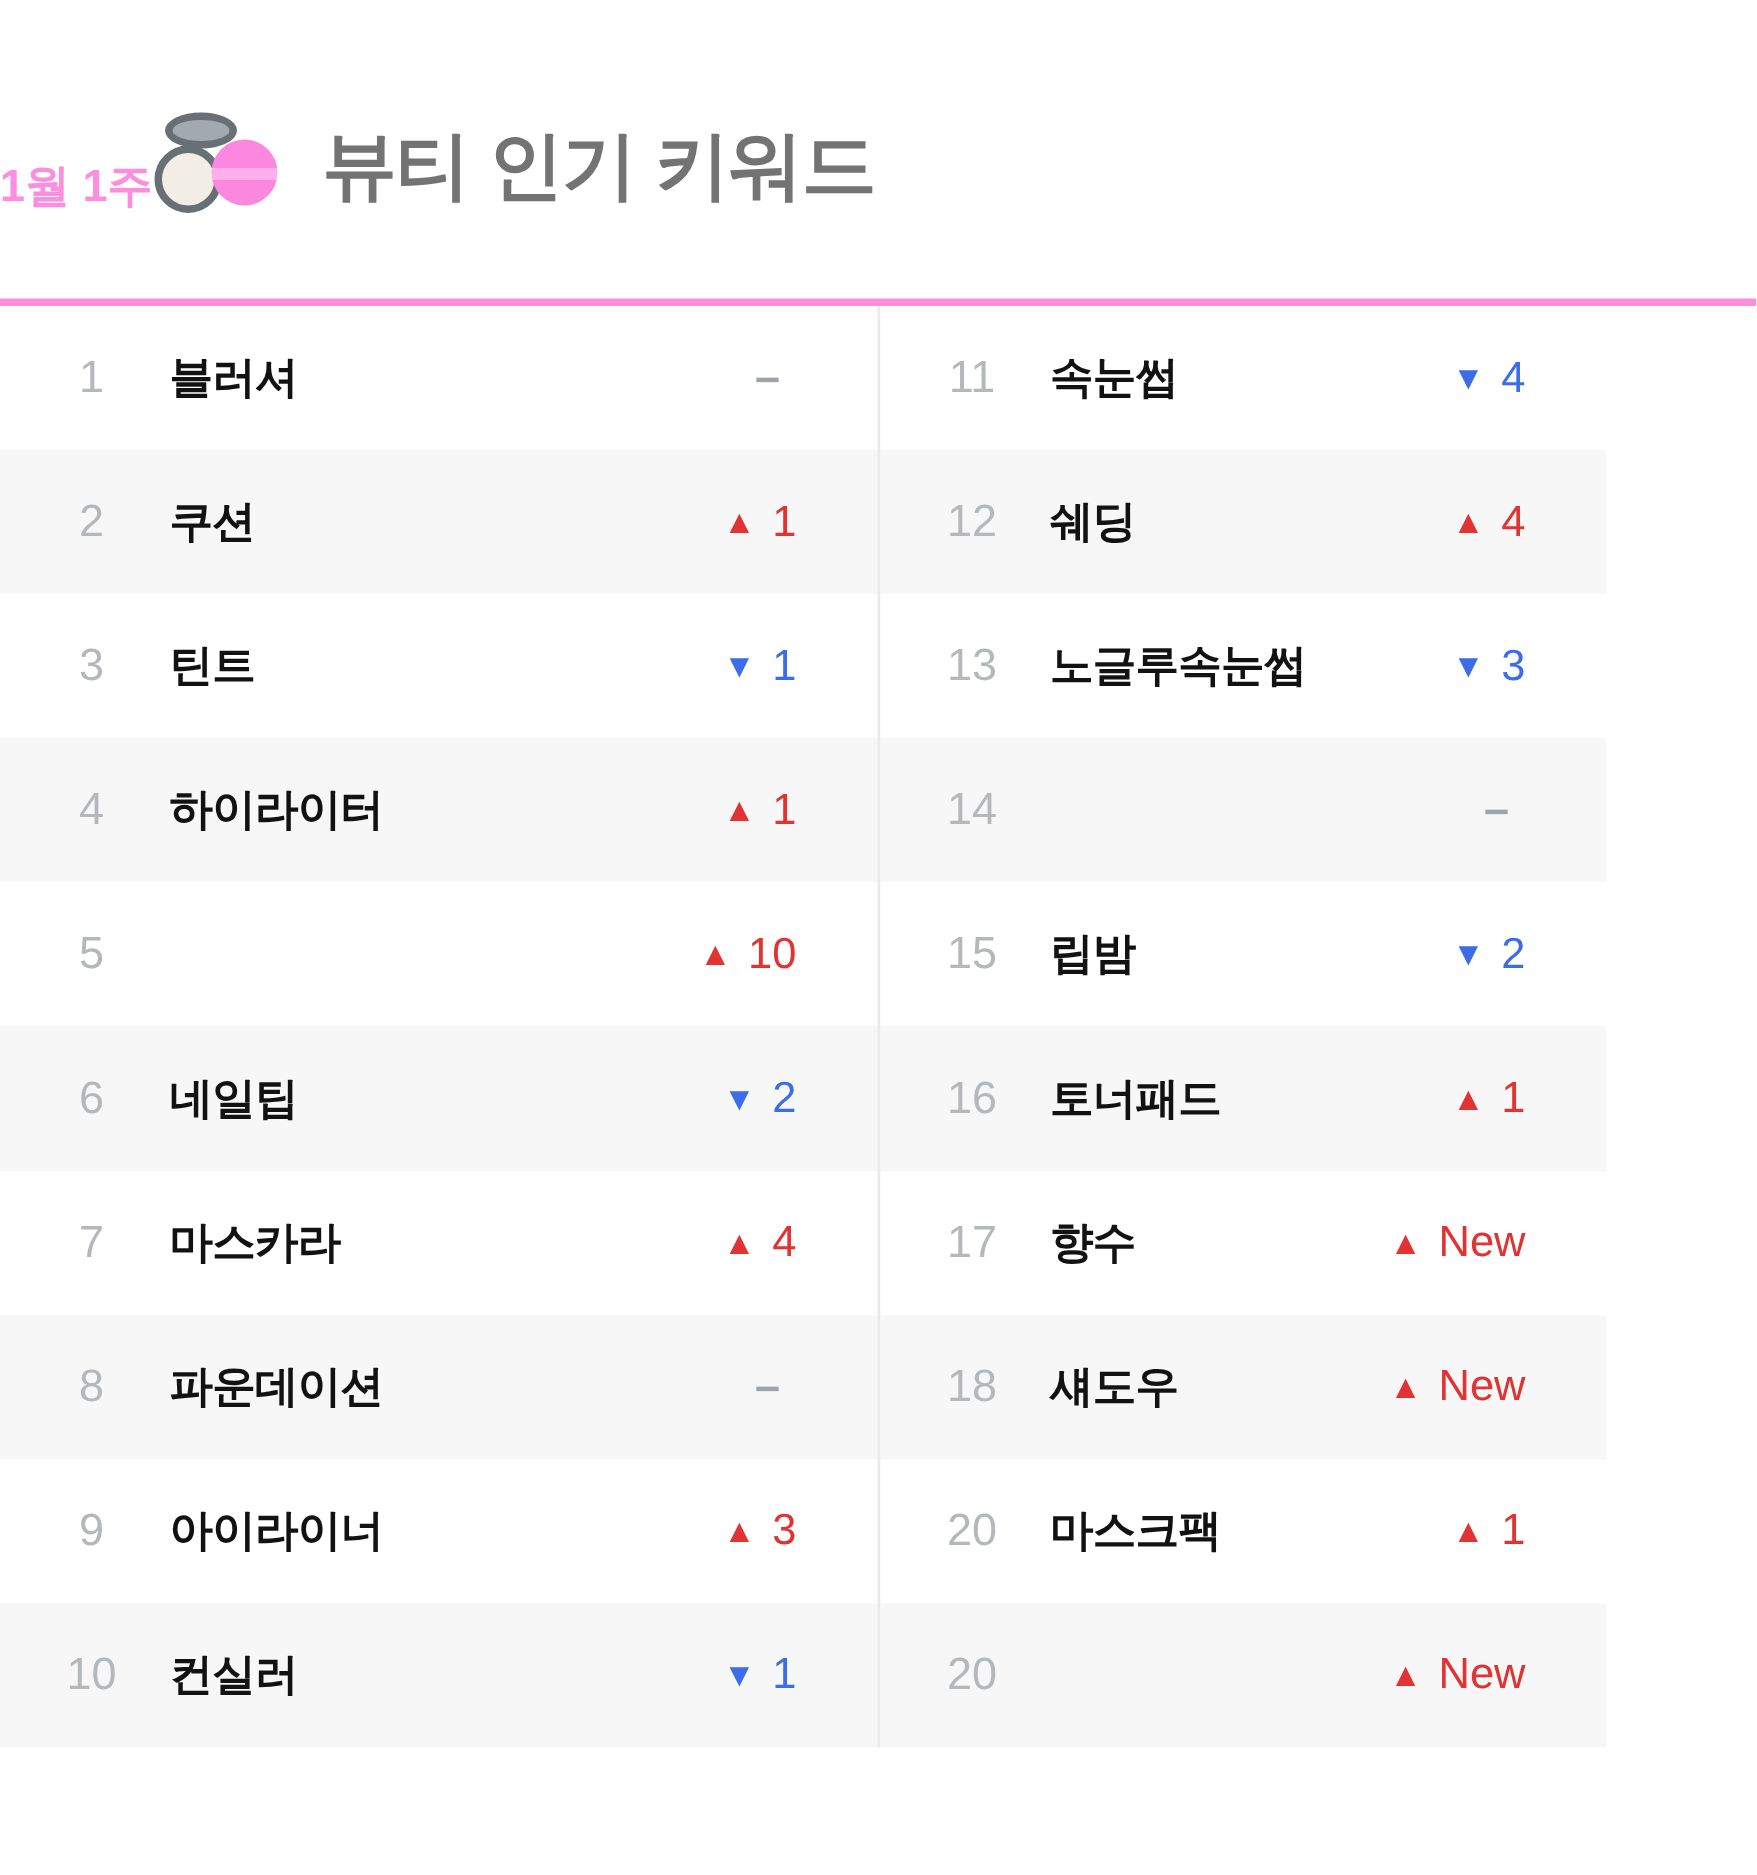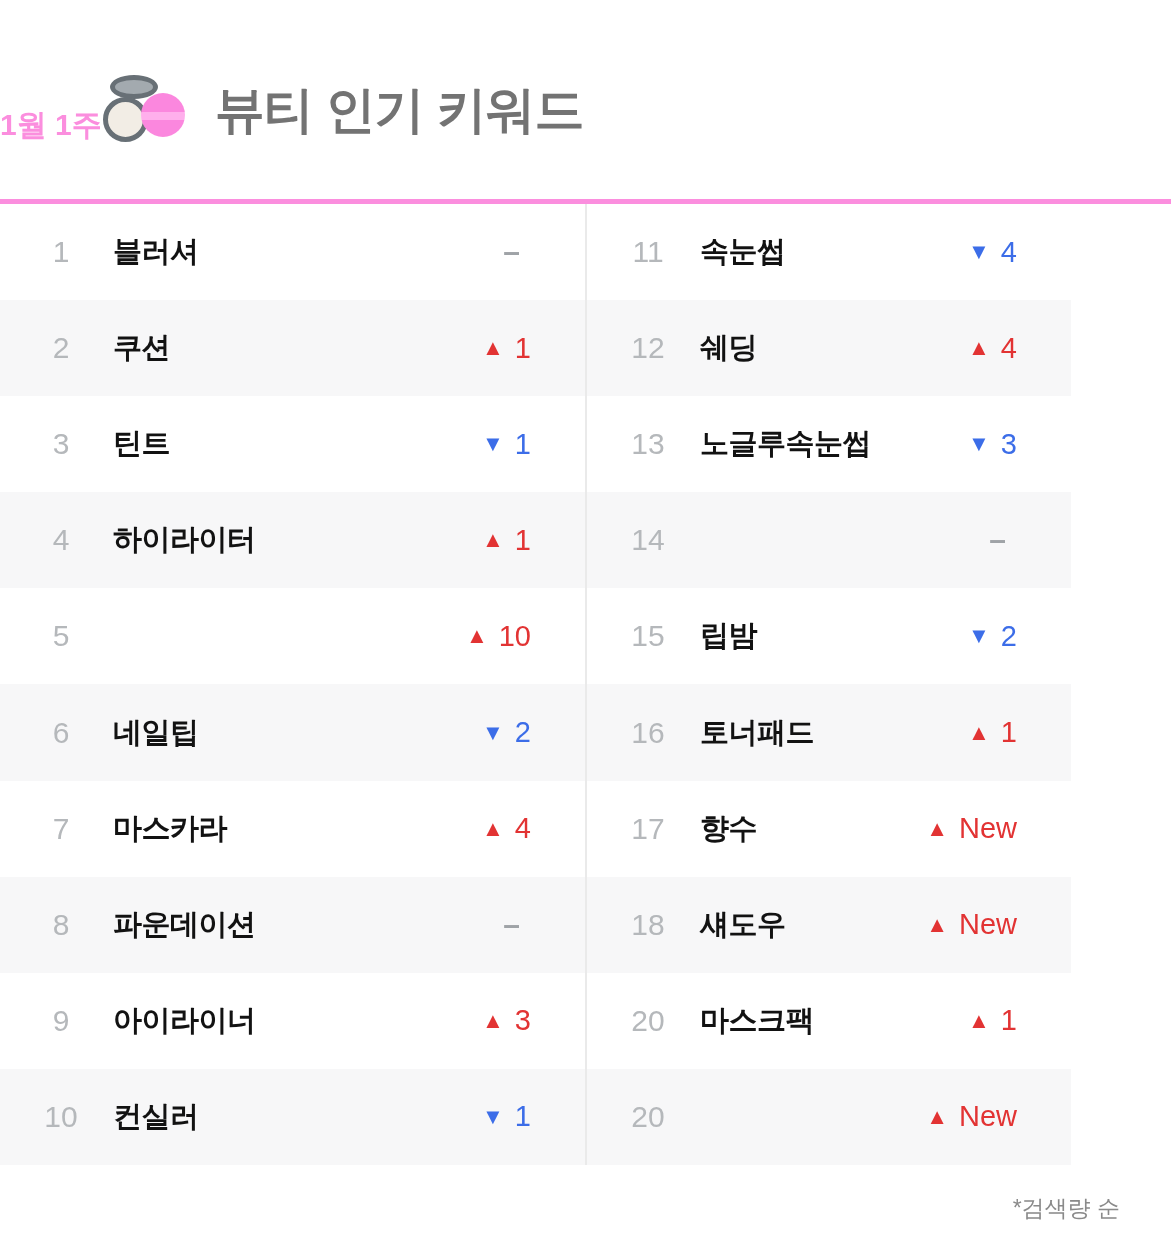--- a/index.html
+++ b/index.html
@@ -292,17 +292,14 @@
   <div class="row">
     <span class="rank">20</span>
     <span class="change up">
       <span class="arrow">▲</span>
       <span class="value">New</span>
     </span>
   </div>
 </section>
   </main>
 
-  <footer class="footer">
-    <div class="footnote">*검색량 순</div>
-  </footer>
 
 </div>
 
 </body></html>

